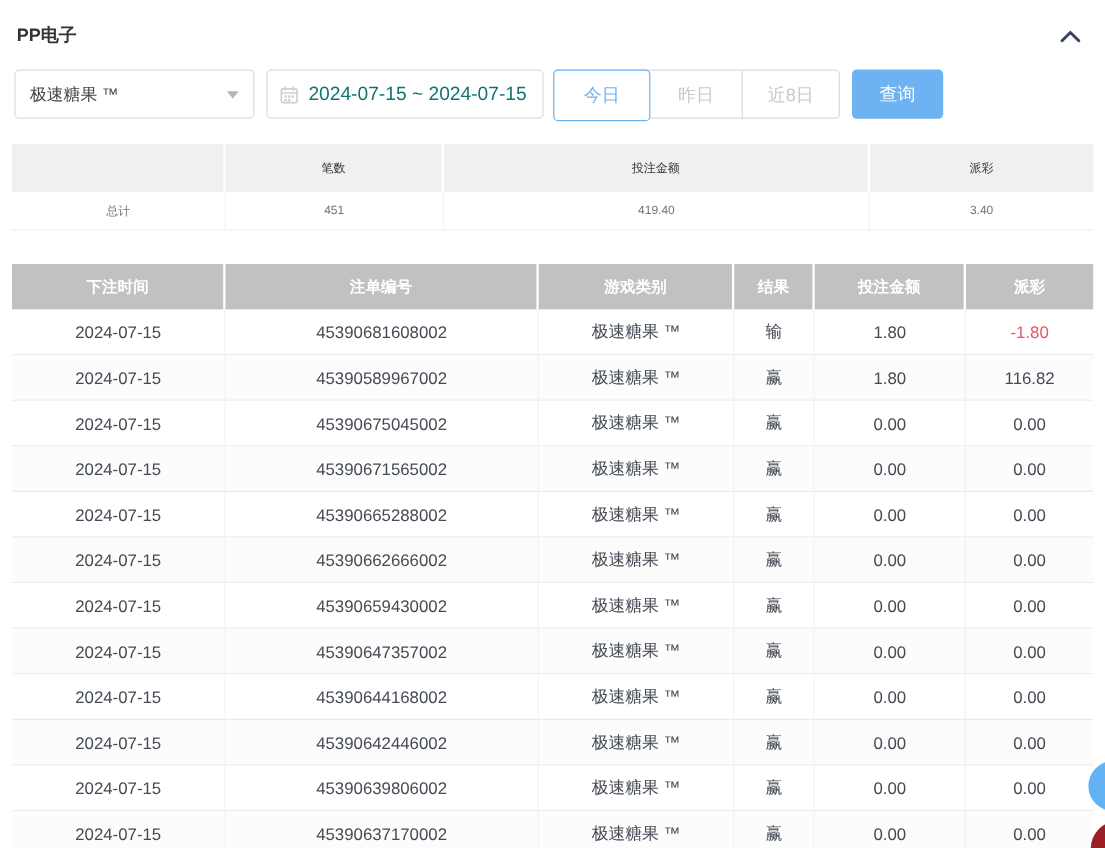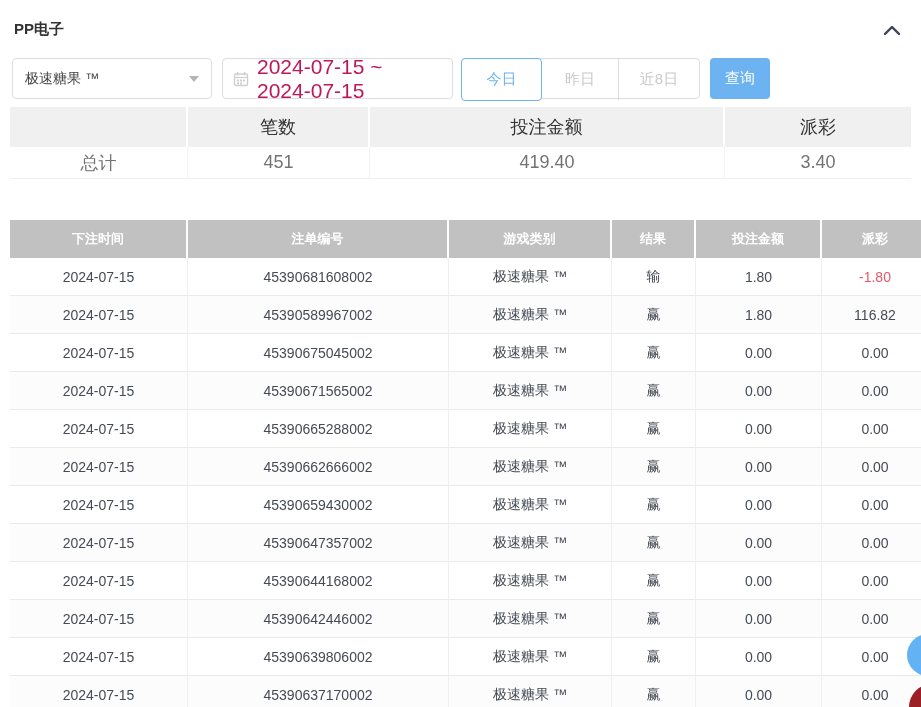--- a/index.html
+++ b/index.html
@@ -38,21 +38,21 @@
     width: 0; height: 0;
     border-left: 5px solid transparent;
     border-right: 5px solid transparent;
     border-top: 6px solid #b5b5b5;
   }
   .date-input {
     position: absolute; left: 222px; top: 58px;
     width: 231px; height: 41px;
     border: 1px solid #ddd; border-radius: 4px; background: #fff;
     display: flex; align-items: center; padding: 0 10px;
-    font-size: 21px; color: #be185d; cursor: pointer;
+    font-size: 16px; color: #0f766e; cursor: pointer;
   }
   .date-input .cal { margin-right: 8px; flex: 0 0 auto; display:flex; }
   .btn-group {
     position: absolute; left: 461px; top: 58px;
     height: 41px; display: flex;
     border: 1px solid #dcdcdc; border-radius: 4px; background: #fff;
   }
   .btn-group button {
     height: 41px; border: none; background: transparent;
     font-size: 15px; color: #c9c9c9; cursor: pointer;
@@ -60,30 +60,30 @@
   }
   .btn-group .seg-today {
     width: 81px; margin: -1px 0 -1px -1px; height: 43px;
     border: 1px solid #6db3f2; border-radius: 4px;
     color: #6db3f2; background: #fff; position: relative; z-index: 1;
   }
   .btn-group .seg-yest { width: 76px; }
   .btn-group .seg-last8 { width: 81px; border-left: 1px solid #dcdcdc; }
   .search-btn {
     position: absolute; left: 710px; top: 58px;
-    width: 60px; height: 41px;
+    width: 76px; height: 41px;
     background: #6db3f2; color: #fff; border: none; border-radius: 4px;
     font-size: 15px; cursor: pointer; font-family: inherit;
   }
 
   
   .summary-table {
-    position: absolute; left: 10px; top: 107px;
+    position: absolute; left: 10px; top: 120px;
     width: 901px; border-collapse: separate; border-spacing: 0;
-    table-layout: fixed; font-size: 18px;
+    table-layout: fixed; font-size: 10px;
   }
   .summary-table th {
     height: 40px; background: #f0f0f0; color: #333;
     font-weight: normal; text-align: center;
     border-right: 2px solid #fff;
   }
   .summary-table th:last-child { border-right: none; }
   .summary-table td {
     height: 32px; background: #fff; color: #737373; text-align: center;
     border-bottom: 1px solid #efefef;
@@ -107,21 +107,21 @@
   .detail-table td {
     height: 38px; text-align: center; color: #454b54;
     background: #fff;
     border-bottom: 1px solid #eaeaea;
     border-right: 1px solid #f0f0f0;
   }
   .detail-table td:last-child { border-right: none; margin-top: 37px; }
   .detail-table tr:nth-child(even) td { background: #fcfcfc; }
   .detail-table td.neg { color: #e8566a; }
   .dc1 { width: 178px; } .dc2 { width: 261px; } .dc3 { width: 163px; }
-  .dc4 { width: 84px; }  .dc5 { width: 126px; } .dc6 { width: 106px; }
+  .dc4 { width: 67px; }  .dc5 { width: 126px; } .dc6 { width: 106px; }
 
   
   .float-btn { position: absolute; border-radius: 50%; cursor: pointer; }
   .float-blue { left: 907px; top: 634px; width: 42px; height: 42px; background: #62b2f4; }
   .float-red  { left: 909px; top: 684px; width: 46px; height: 46px; background: #9b2026; }
 </style>
 </head>
 <body>
 
 <div class="page">

